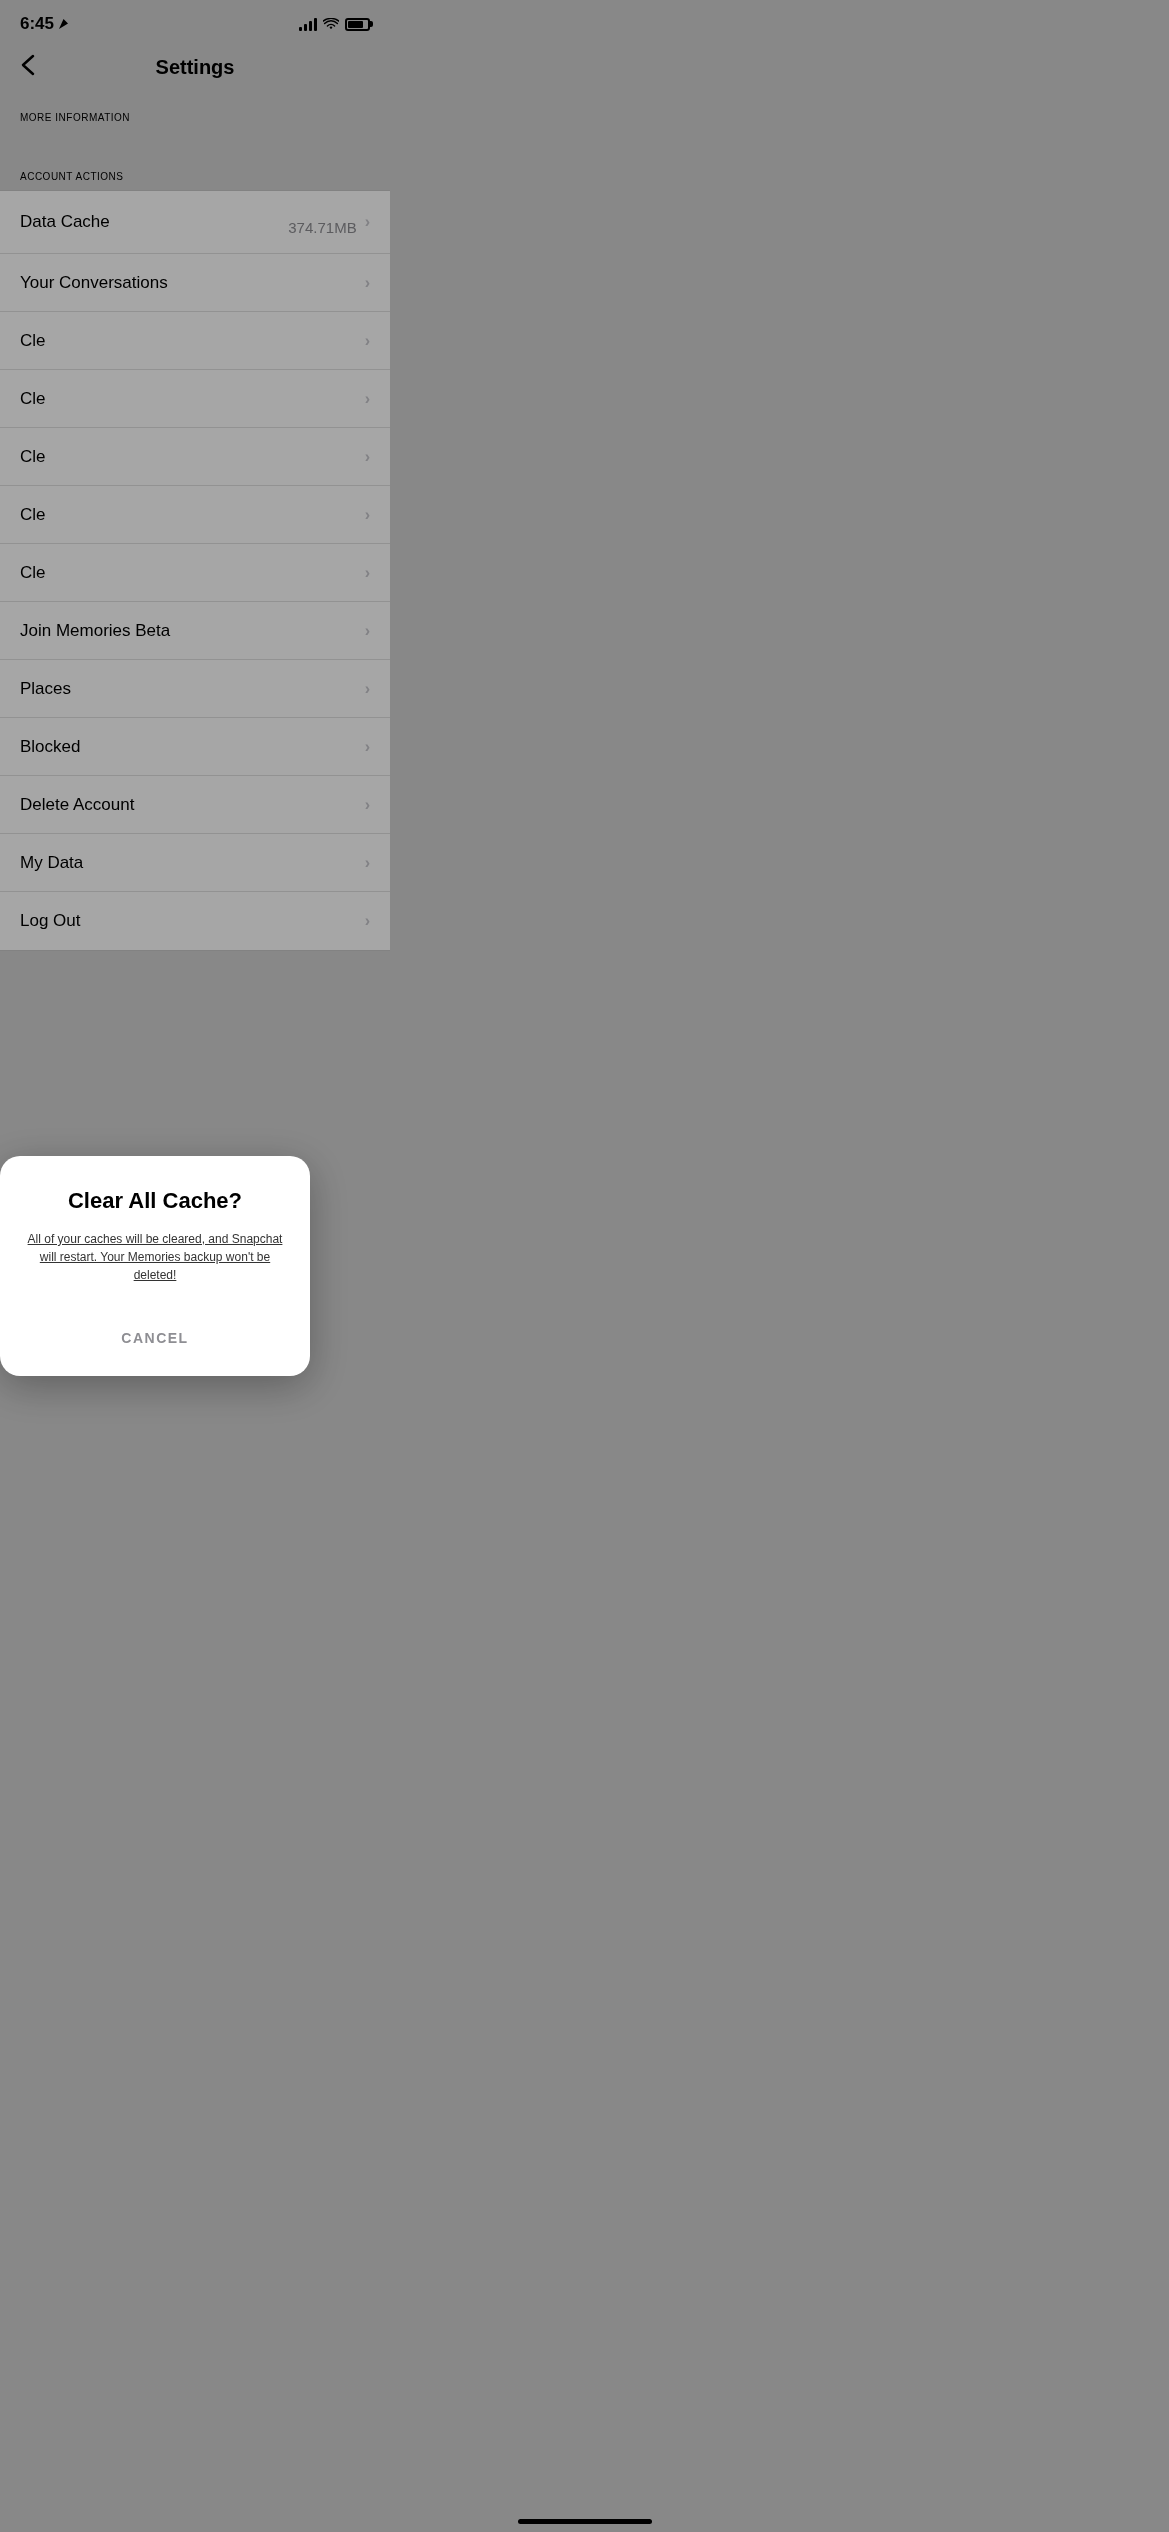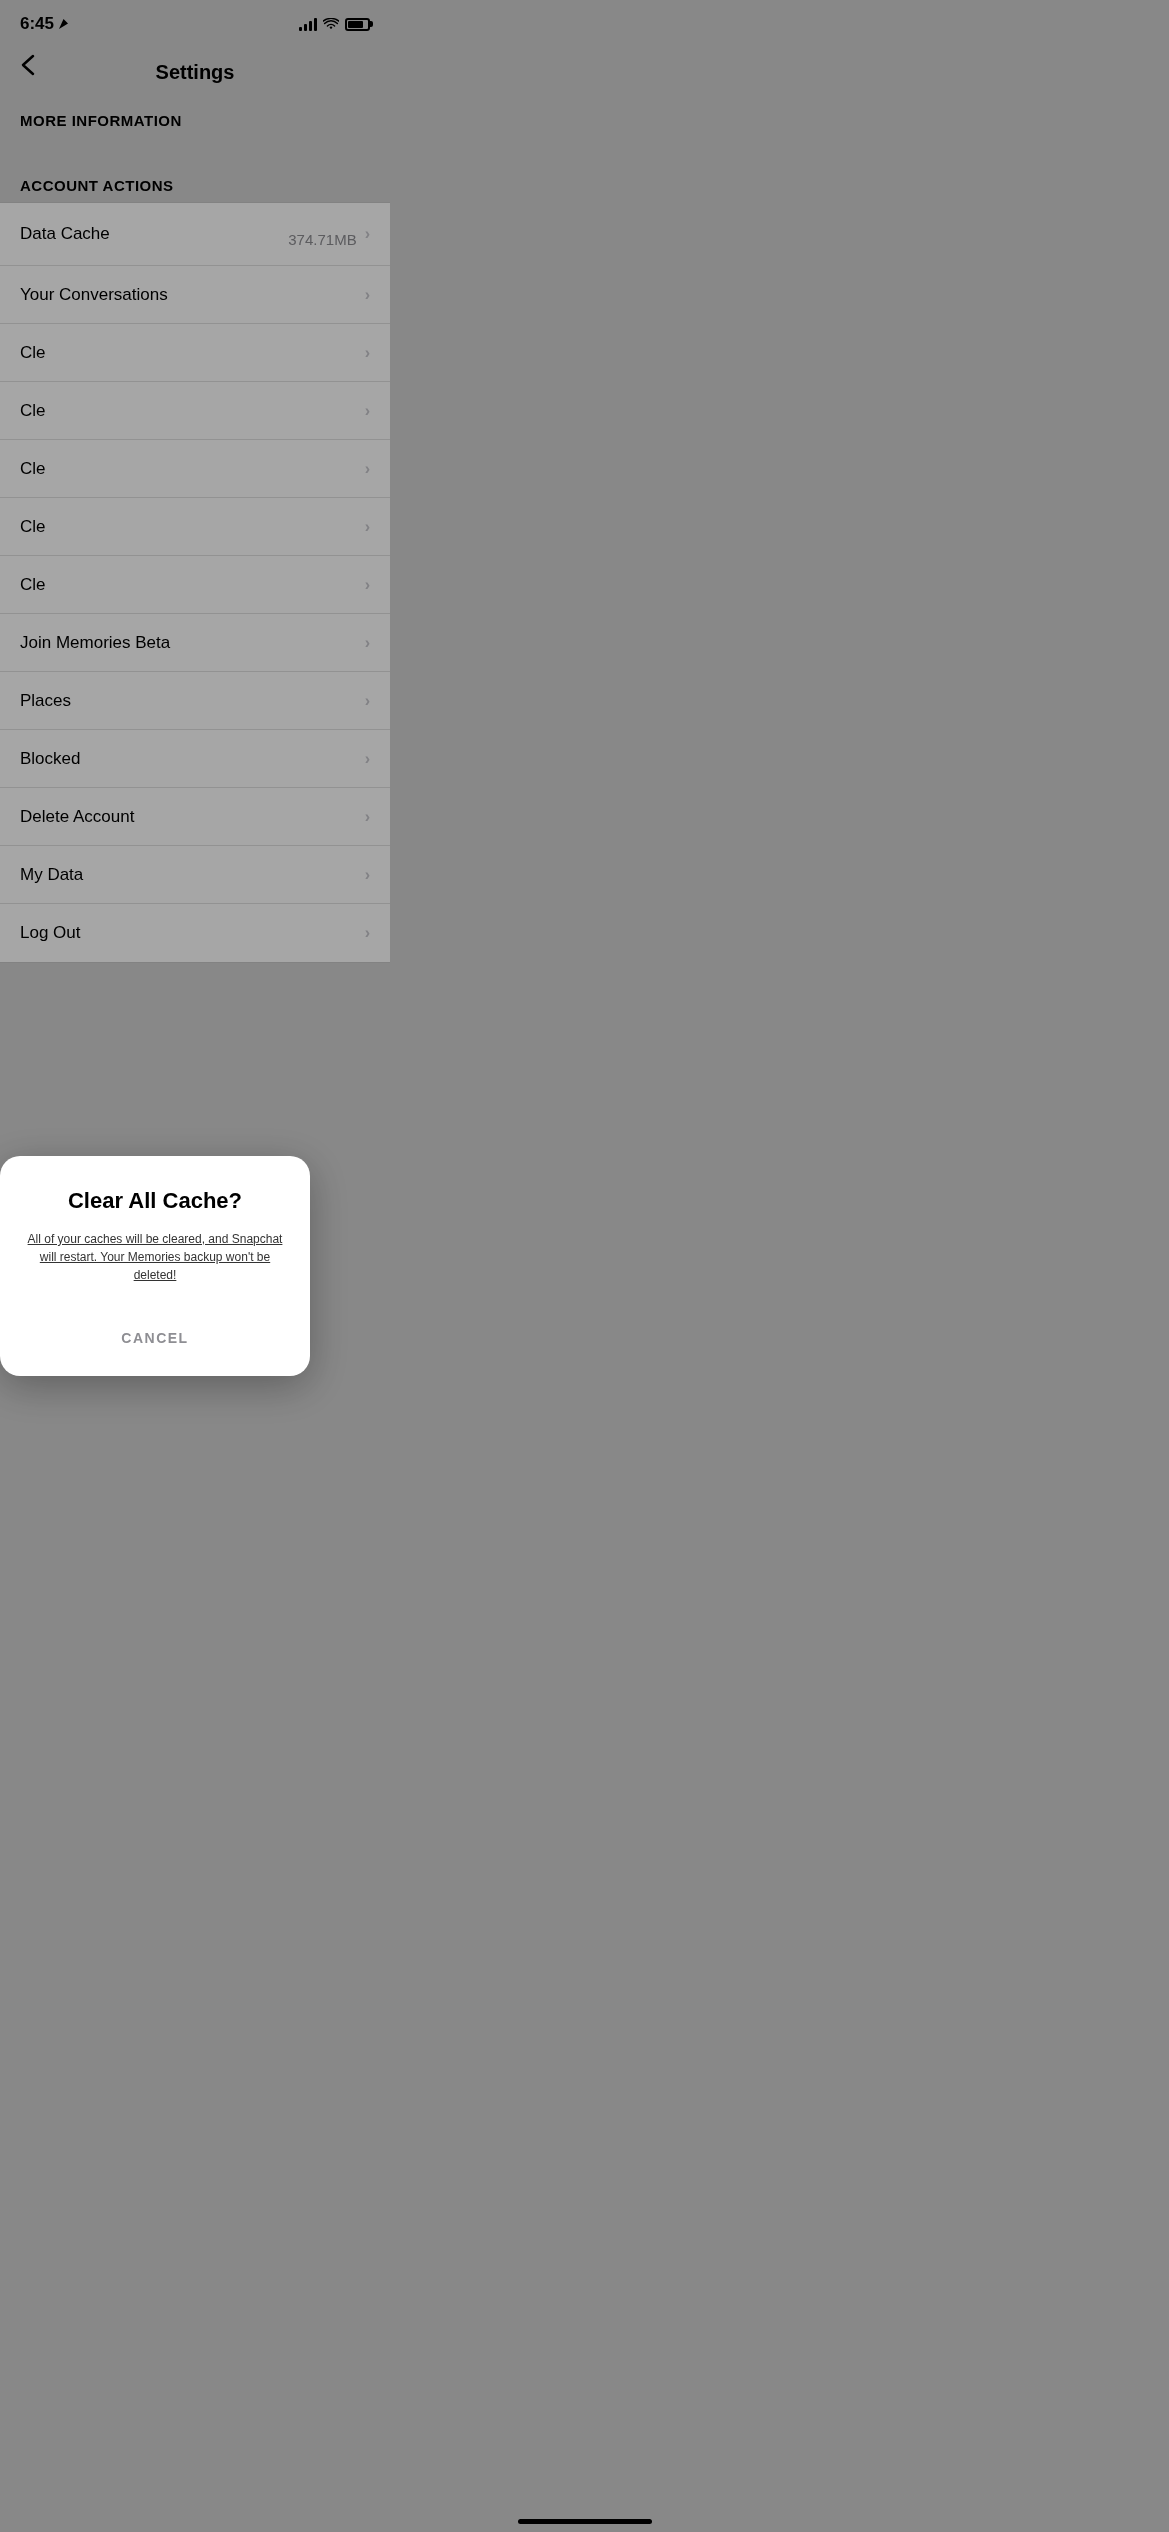--- a/index.html
+++ b/index.html
@@ -88,21 +88,21 @@
       top: 1px;
       bottom: 1px;
       width: 70%;
       background: #000;
       border-radius: 1px;
     }
 
     
     .nav-header {
       display: flex;
-      align-items: flex-end;
+      align-items: center;
       padding: 8px 20px 12px 21px;
       background: #d1d1d1;
       position: relative;
     }
 
     .back-button {
       font-size: 22px;
       color: #000;
       font-weight: 300;
       cursor: pointer;
@@ -115,22 +115,22 @@
       left: 50%;
       transform: translateX(-50%);
       font-size: 20px;
       font-weight: 700;
       color: #000;
     }
 
     
     .section-header {
       padding: 16px 20px 8px 20px;
-      font-size: 15px;
-      font-weight: 700;
+      font-size: 10px;
+      font-weight: 400;
       color: #000;
       letter-spacing: 0.5px;
       background: #d1d1d1;
     }
 
     
     .settings-list {
       background: #fff;
       border-top: 1px solid #c8c8c8;
       border-bottom: 1px solid #c8c8c8;

